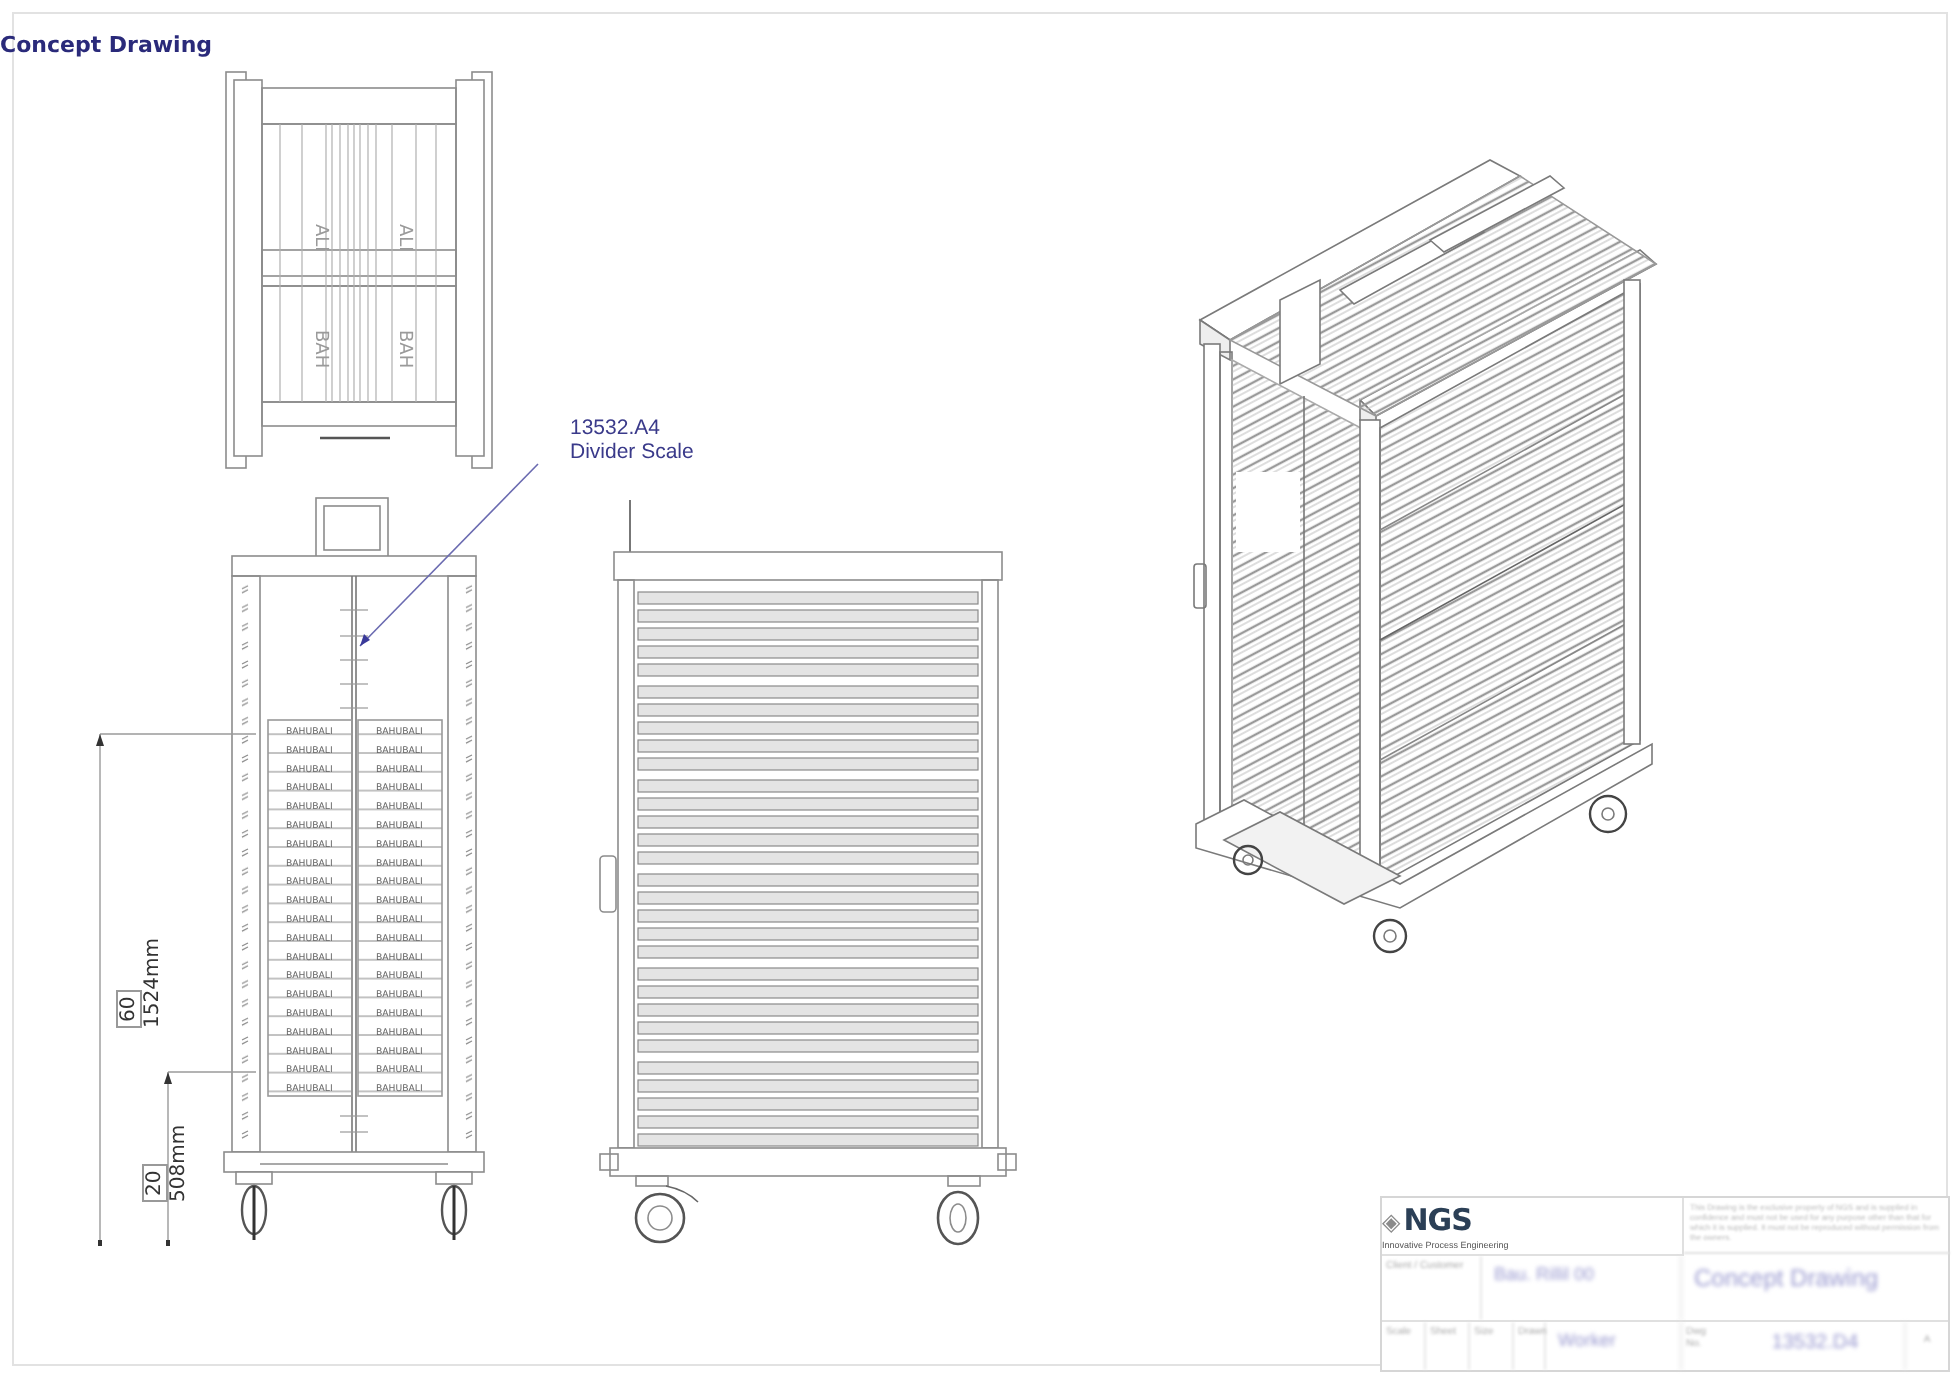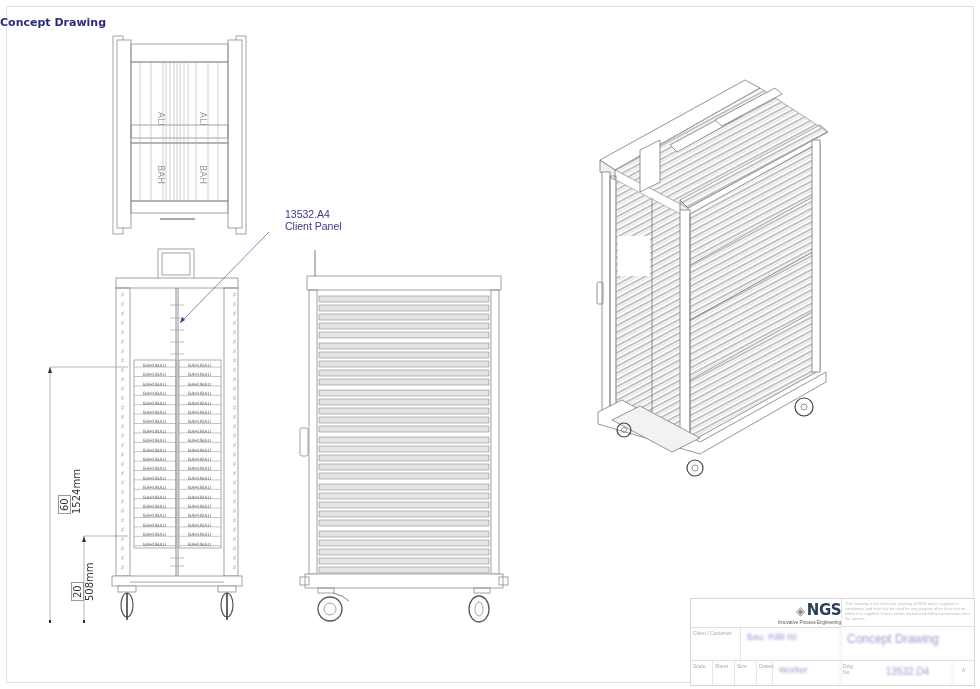--- a/index.html
+++ b/index.html
@@ -12,21 +12,21 @@
            color: #2a2a7a; }
   svg.drawing { position: absolute; left: 0; top: 0; }
   .callout { position: absolute; left: 271px; top: 208px; color: #3a3a8a;
              font-family: Liberation Sans, sans-serif; font-size: 10.5px; line-height: 12px; margin-left: 14px; }
   .dim-text { position: absolute; font-family: "DejaVu Sans", sans-serif; font-size: 10px;
               color: #333; transform: rotate(-90deg); transform-origin: left top; white-space: nowrap; }
   .dim-box { display: inline-block; border: 1px solid #999; padding: 0 2px; margin-right: 4px; }
   .titleblock { position: absolute; left: 690px; top: 598px; width: 285px; height: 88px;
                 border: 1px solid #d6d6d6; box-sizing: border-box; background: #fff; }
   .tb-logo { position: absolute; left: 0; top: 0; width: 150px; height: 28px;
-             border-right: 1px solid #e0e0e0; border-bottom: 1px solid #e0e0e0; text-align: right; }
+             border-right: 1px solid #e0e0e0; border-bottom: 1px solid #e0e0e0; text-align: left; }
   .tb-logo .brand { font-family: "DejaVu Sans", sans-serif; font-weight: bold; font-size: 15px;
                     color: #2b3f56; letter-spacing: -0.5px; line-height: 18px; margin-top: 2px; }
   .tb-logo .brand .mark { color: #8a8a8a; font-size: 12px; margin-right: 2px; }
   .tb-logo .tag { font-size: 4.5px; color: #555; line-height: 5px; }
   .tb-note { position: absolute; left: 151px; top: 0; width: 133px; height: 28px;
              border-bottom: 1px solid #e0e0e0; font-size: 4px; line-height: 5px; color: #bbb;
              padding: 2px 3px; box-sizing: border-box; overflow: hidden; filter: blur(0.5px); }
   .tb-row2 { position: absolute; left: 0; top: 29px; width: 283px; height: 32px;
              border-bottom: 1px solid #e0e0e0; }
   .tb-cell { position: absolute; top: 0; height: 100%; box-sizing: border-box;
@@ -267,21 +267,21 @@
     <circle cx="695" cy="468" r="8" stroke="#444" stroke-width="1.2"></circle>
     <circle cx="804" cy="407" r="9" stroke="#444" stroke-width="1.2"></circle>
     <circle cx="624" cy="430" r="2.5"></circle>
     <circle cx="695" cy="468" r="3"></circle>
     <circle cx="804" cy="407" r="3"></circle>
   </g>
 </svg>
 
 <div class="callout">
   <div>13532.A4</div>
-  <div>Client Panel</div>
+  <div>Divider Scale</div>
 </div>
 
 <div class="dim-text" style="left:58px; top:514px;">
   <span class="dim-box">60</span><br>
   <span>1524mm</span>
 </div>
 <div class="dim-text" style="left:71px; top:601px;">
   <span class="dim-box">20</span><br>
   <span>508mm</span>
 </div>

